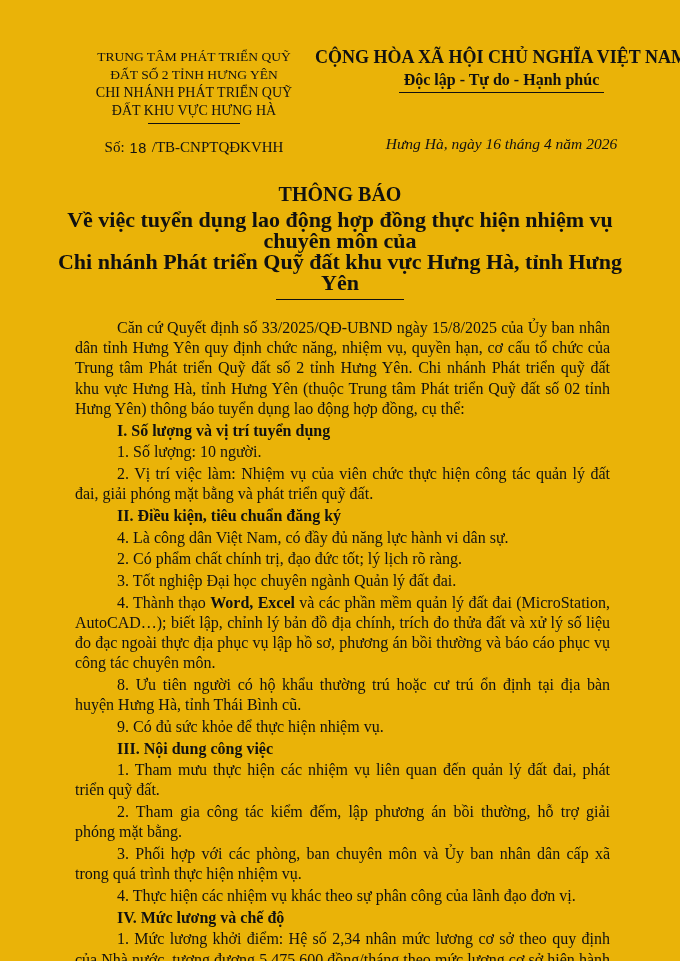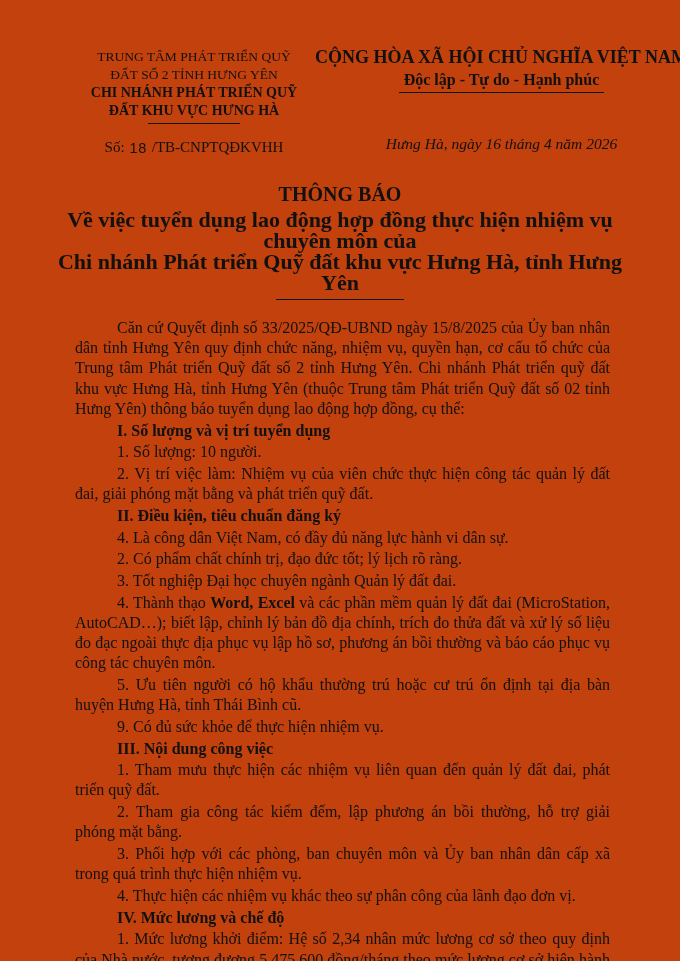--- a/index.html
+++ b/index.html
@@ -1,38 +1,38 @@
 <!DOCTYPE html>
 <html lang="vi"><head>
 <meta charset="utf-8">
 <style>
   html,body{margin:0;padding:0;background:#e8e8e8;}
   .page{
     position:relative;
     width:680px;height:961px;
     margin:0 auto;
-    background:#c2410c;
+    background:#eab308;
     box-sizing:border-box;
     font-family:"Liberation Serif","DejaVu Serif",serif;
     color:#111111;
     overflow:hidden;
   }
   
   .header{
     display:flex;
     padding:48px 38px 0 73px;
     box-sizing:border-box;
   }
   .org-col{
     width:242px;
     flex:0 0 242px;
     text-align:center;
   }
   .org-line{font-size:13.5px;line-height:18px;font-weight:normal;}
-  .org-line.bold{font-weight:bold;font-size:14px;}
+  .org-line.bold{font-weight:normal;font-size:14px;}
   .org-underline{
     width:92px;border-top:1.6px solid #111;
     margin:3px auto 0;height:0;
   }
   .doc-number{margin-top:15px;font-size:15px;white-space:nowrap;}
   .doc-number .no-label{margin-right:5px;}
   .doc-number .no-value{
     font-family:"Liberation Sans","DejaVu Sans",sans-serif;
     font-size:14.5px;margin-right:5px;position:relative;top:1px;letter-spacing:.5px;
   }
@@ -93,21 +93,21 @@
 
     <p class="sec-heading">I. Số lượng và vị trí tuyển dụng</p>
     <p class="para">1. Số lượng: 10 người.</p>
     <p class="para">2. Vị trí việc làm: Nhiệm vụ của viên chức thực hiện công tác quản lý đất đai, giải phóng mặt bằng và phát triển quỹ đất.</p>
 
     <p class="sec-heading">II. Điều kiện, tiêu chuẩn đăng ký</p>
     <p class="para">4. Là công dân Việt Nam, có đầy đủ năng lực hành vi dân sự.</p>
     <p class="para">2. Có phẩm chất chính trị, đạo đức tốt; lý lịch rõ ràng.</p>
     <p class="para">3. Tốt nghiệp Đại học chuyên ngành Quản lý đất đai.</p>
     <p class="para"><span>4. Thành thạo </span><span class="b">Word, Excel</span><span> và các phần mềm quản lý đất đai (MicroStation, AutoCAD…); biết lập, chỉnh lý bản đồ địa chính, trích đo thửa đất và xử lý số liệu đo đạc ngoài thực địa phục vụ lập hồ sơ, phương án bồi thường và báo cáo phục vụ công tác chuyên môn.</span></p>
-    <p class="para">5. Ưu tiên người có hộ khẩu thường trú hoặc cư trú ổn định tại địa bàn huyện Hưng Hà, tỉnh Thái Bình cũ.</p>
+    <p class="para">8. Ưu tiên người có hộ khẩu thường trú hoặc cư trú ổn định tại địa bàn huyện Hưng Hà, tỉnh Thái Bình cũ.</p>
     <p class="para">9. Có đủ sức khỏe để thực hiện nhiệm vụ.</p>
 
     <p class="sec-heading">III. Nội dung công việc</p>
     <p class="para">1. Tham mưu thực hiện các nhiệm vụ liên quan đến quản lý đất đai, phát triển quỹ đất.</p>
     <p class="para">2. Tham gia công tác kiểm đếm, lập phương án bồi thường, hỗ trợ giải phóng mặt bằng.</p>
     <p class="para">3. Phối hợp với các phòng, ban chuyên môn và Ủy ban nhân dân cấp xã trong quá trình thực hiện nhiệm vụ.</p>
     <p class="para">4. Thực hiện các nhiệm vụ khác theo sự phân công của lãnh đạo đơn vị.</p>
 
     <p class="sec-heading">IV. Mức lương và chế độ</p>
     <p class="para">1. Mức lương khởi điểm: Hệ số 2,34 nhân mức lương cơ sở theo quy định của Nhà nước, tương đương 5.475.600 đồng/tháng theo mức lương cơ sở hiện hành (thực hiện tốt nhiệm vụ trở lên được xem xét tăng lương định kỳ)</p>

